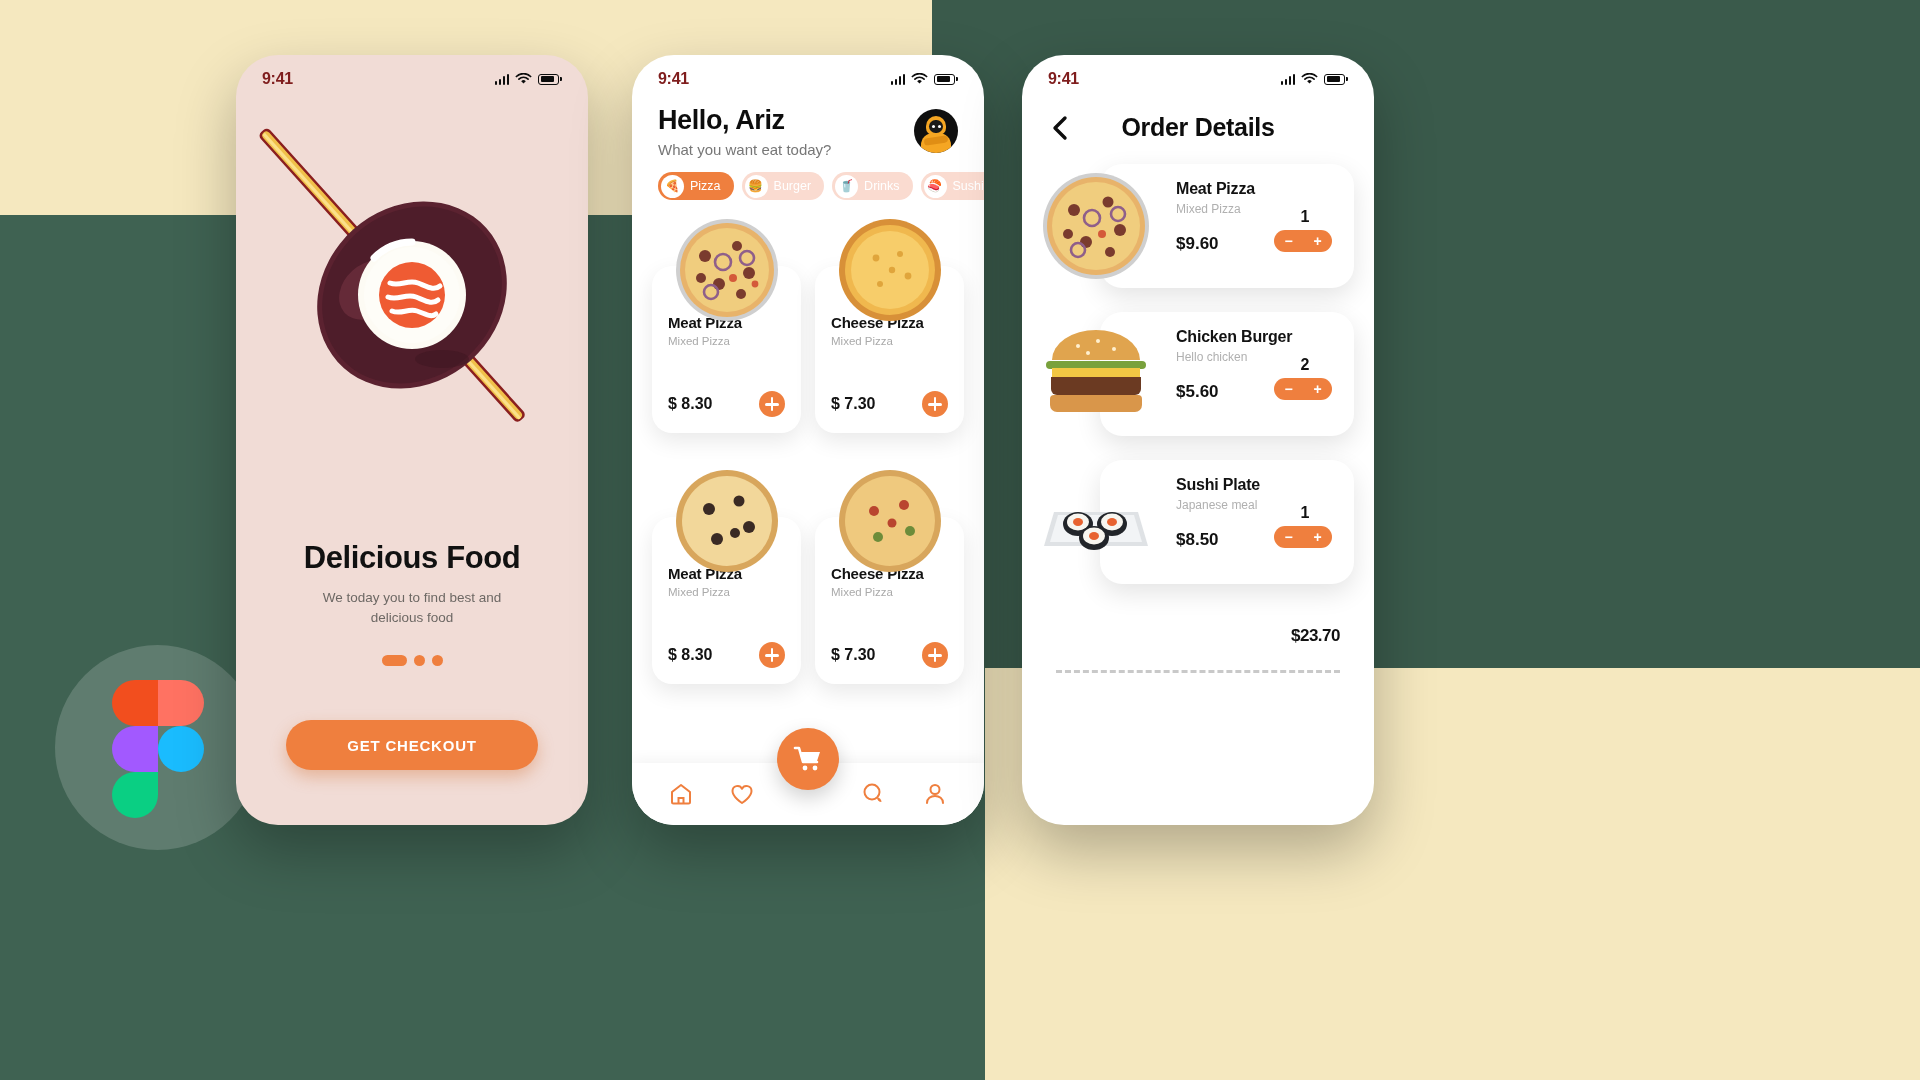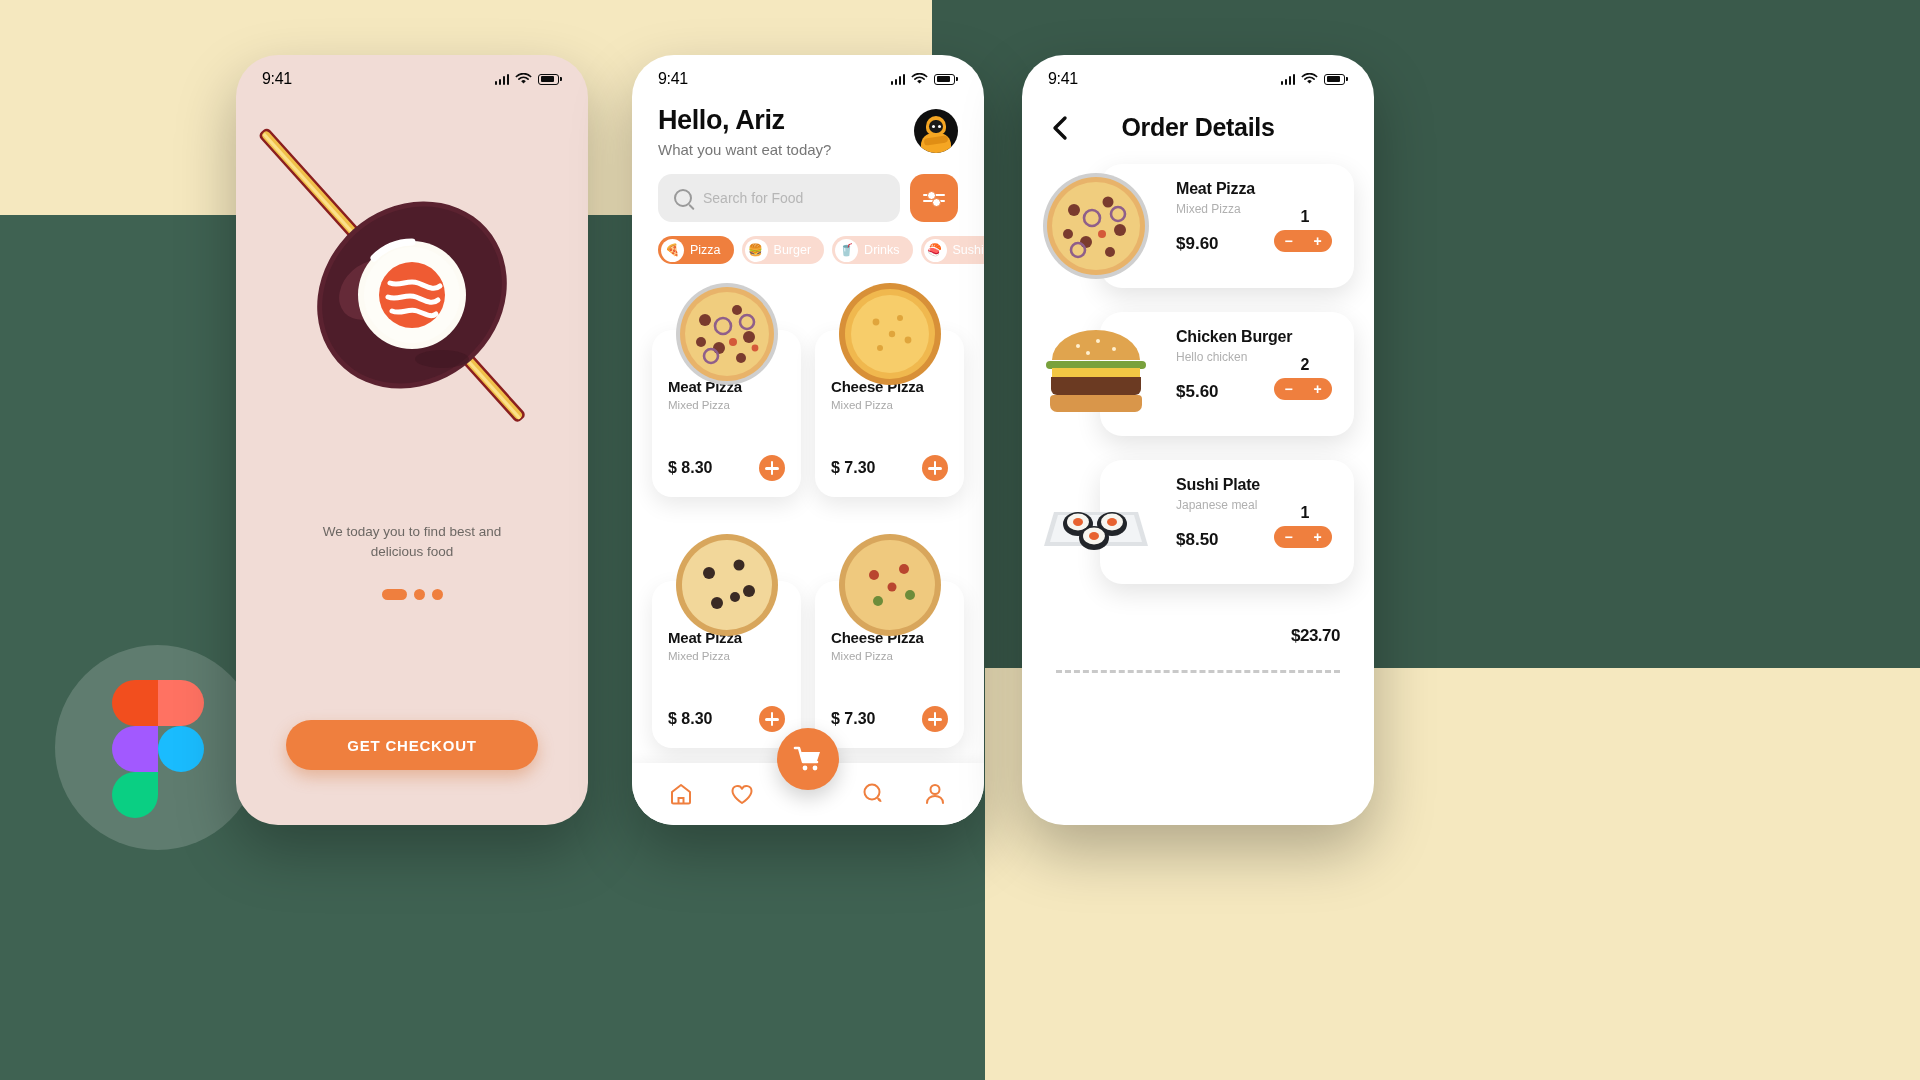--- a/index.html
+++ b/index.html
@@ -39,21 +39,21 @@
   }
   .phone-1 { left:236px; top:55px; width:352px; height:770px; background:#f1dcd6; }
   .phone-2 { left:632px; top:55px; width:352px; height:770px; background:#ffffff; }
   .phone-3 { left:1022px; top:55px; width:352px; height:770px; background:#ffffff; }
 
   
   .statusbar {
     height:40px; display:flex; align-items:center; justify-content:space-between;
     padding:0 26px; padding-top:8px;
   }
-  .sb-time { font-size:16px; font-weight:normal; color:#000000; letter-spacing:-0.3px; }
+  .sb-time { font-size:16px; font-weight:bold; color:#7f1d1d; letter-spacing:-0.3px; }
   .sb-right { display:flex; align-items:center; gap:6px; }
   .sig { display:flex; align-items:flex-end; gap:1.5px; height:11px; }
   .sig i { display:block; width:2.6px; background:#0d0d0d; border-radius:1px; }
   .sig i:nth-child(1){height:4px;} .sig i:nth-child(2){height:6px;}
   .sig i:nth-child(3){height:8.5px;} .sig i:nth-child(4){height:11px;}
   .batt { width:21px; height:11px; border:1.4px solid #0d0d0d; border-radius:3px; padding:1.4px; }
   .batt i { display:block; height:100%; width:80%; background:#0d0d0d; border-radius:1px; }
   .batt-cap { width:1.6px; height:4px; background:#0d0d0d; border-radius:0 1px 1px 0; margin-left:1px; }
 
   
@@ -250,20 +250,21 @@
       <circle cx="176" cy="200" r="48" fill="#fefdf8"></circle>
       <circle cx="176" cy="200" r="33" fill="#ef5b33"></circle>
       <path d="M154 188c10 4 18-4 28 0s16 8 22 3" stroke="#fff" stroke-width="5" fill="none" stroke-linecap="round"></path>
       <path d="M152 202c10 4 18-4 28 0s16 8 22 3" stroke="#fff" stroke-width="5" fill="none" stroke-linecap="round"></path>
       <path d="M156 216c9 4 16-3 25 0s14 7 19 3" stroke="#fff" stroke-width="5" fill="none" stroke-linecap="round"></path>
       <path d="M176 147a53 53 0 00-38 16" stroke="#fff" stroke-width="7" fill="none" stroke-linecap="round"></path>
       <ellipse cx="206" cy="264" rx="27" ry="9" fill="#3c1520" opacity="0.5"></ellipse>
     </svg>
   </div>
 
+  <div class="s1-title">Delicious Food</div>
   <div class="s1-sub">We today you to find best and delicious food</div>
   <div class="dots">
     <i class="wide"></i>
     <i></i>
     <i></i>
   </div>
   <button class="s1-cta">GET CHECKOUT</button>
 </div>
 
 <div class="phone phone-2">
@@ -299,30 +300,20 @@
       <span class="av-body"></span>
         <span class="av-hood"></span>
       <span class="av-face">
           <span class="av-eye l"></span>
           <span class="av-eye r"></span>
         </span>
       <span class="av-arm"></span>
     </div>
   </div>
 
-  <div class="s2-searchrow">
-    <div class="searchbox">
-      <span class="search-ic"></span>
-      <input class="search-inp" type="text" placeholder="Search for Food" style="">
-    </div>
-    <button class="filter-btn">
-      <span class="fline a"></span>
-      <span class="fline b"></span>
-    </button>
-  </div>
 
   <div class="chips">
     <div class="chip active">
       <span class="cic">🍕</span>
       <span>Pizza</span>
     </div>
     <div class="chip">
       <span class="cic">🍔</span>
       <span>Burger</span>
     </div>

